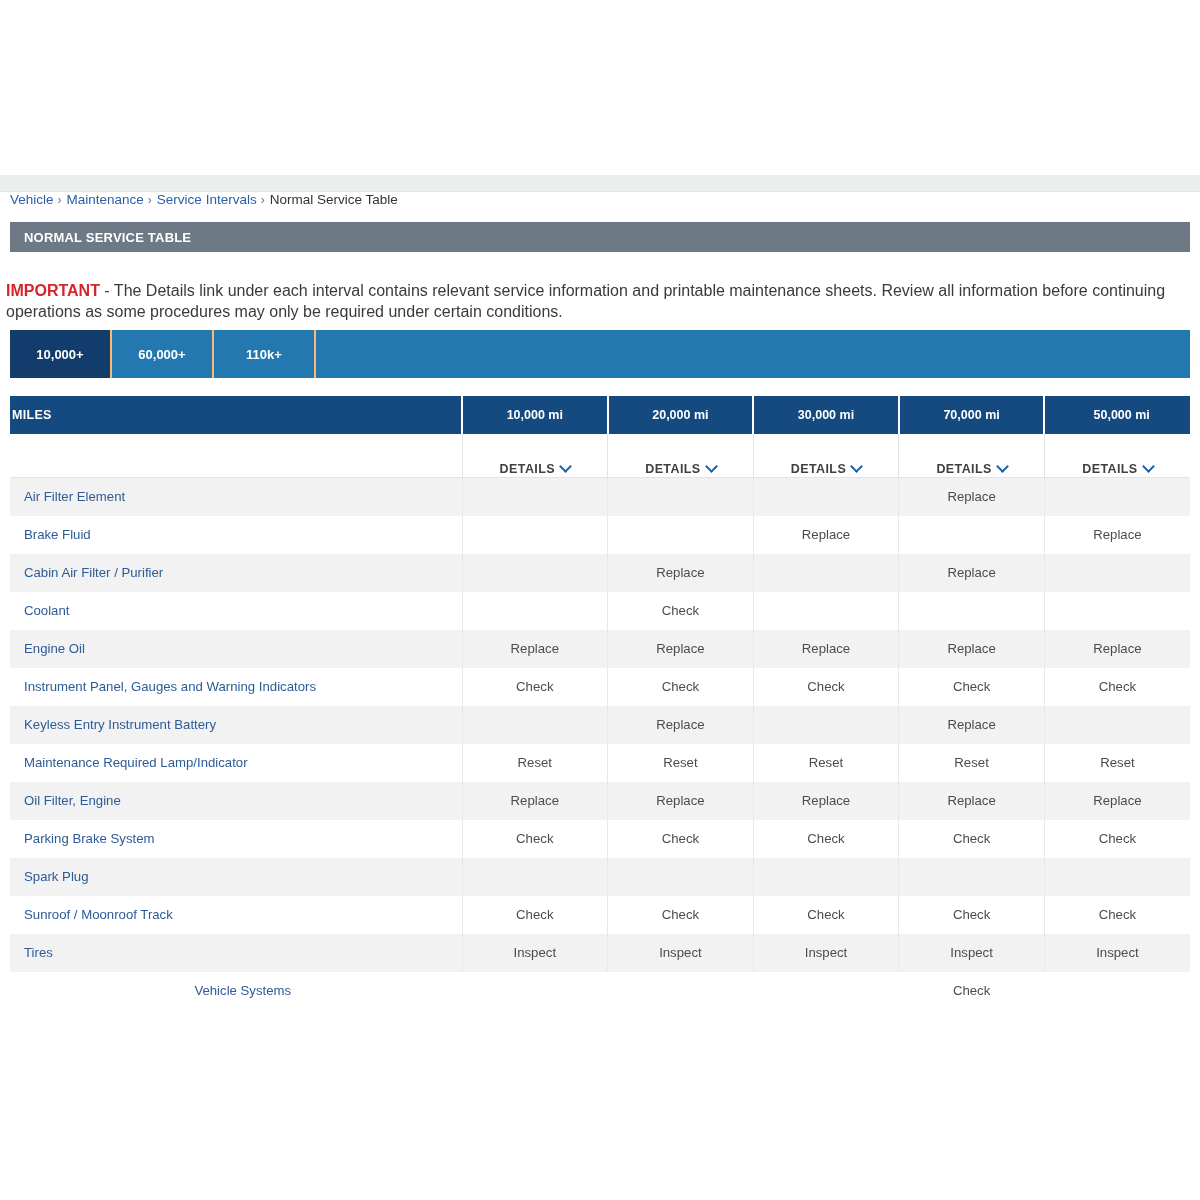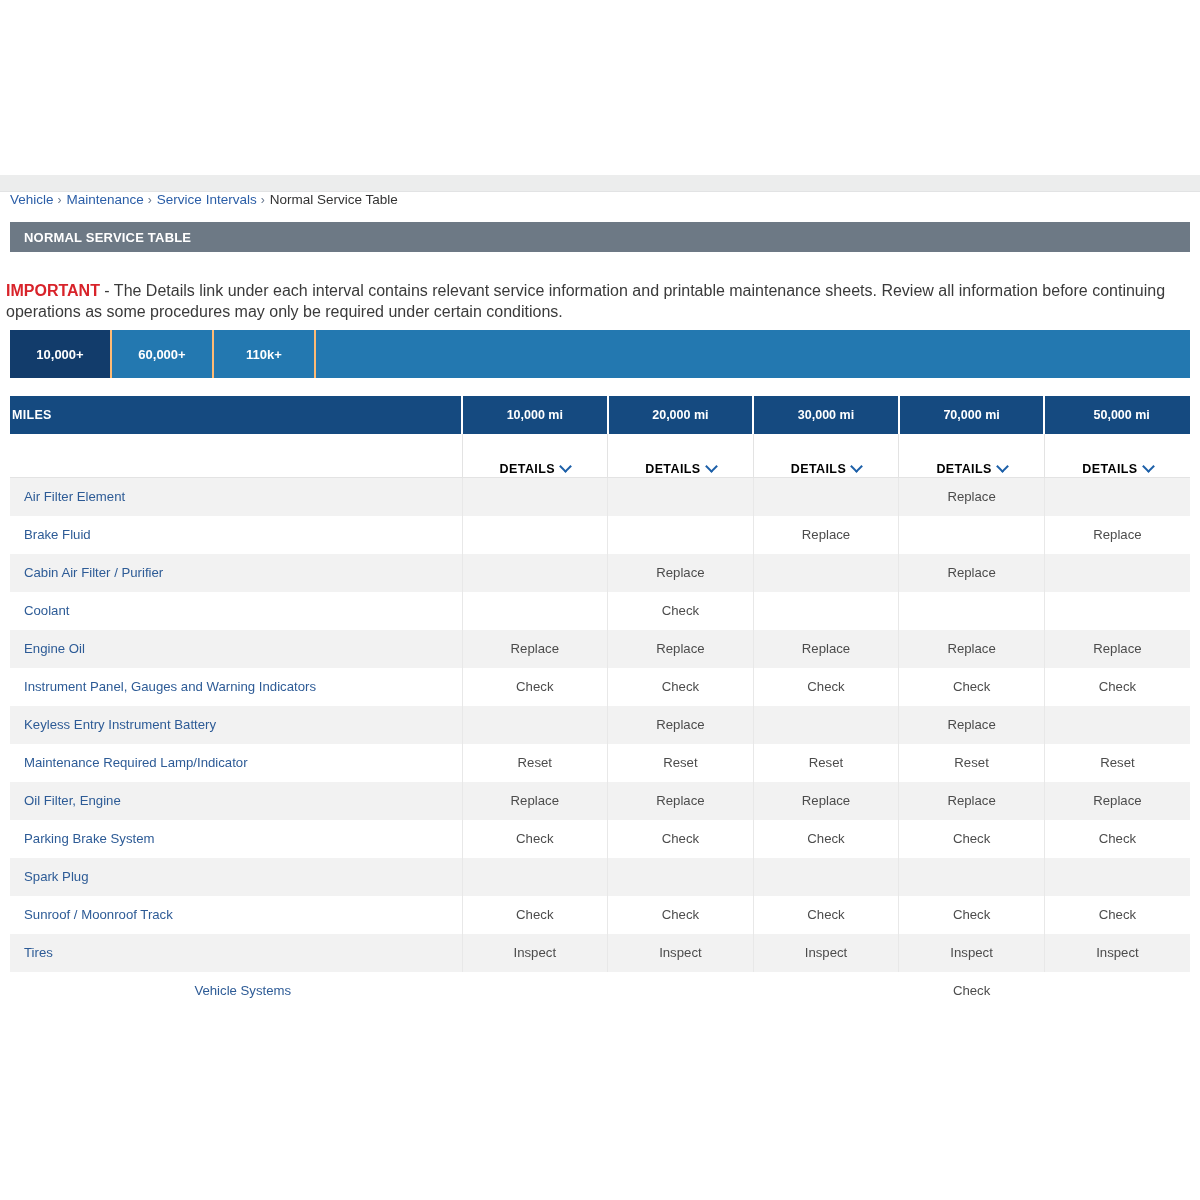--- a/index.html
+++ b/index.html
@@ -144,21 +144,21 @@
     background: #ffffff;
     border-right: 1px solid #e3e3e3;
     border-bottom: 1px solid #e3e3e3;
     text-align: center;
     vertical-align: middle;
   }
   tr.details-row td:first-child { border-right: 1px solid #e3e3e3; }
   tr.details-row td:last-child  { border-right: none; }
 
   .details-link {
-    color: #000000;
+    color: #404040;
     font-size: 12.5px;
     font-weight: bold;
     letter-spacing: .4px;
     cursor: pointer;
     display: inline-flex;
     align-items: center;
     gap: 6px;
     margin-top: 28px;
   }
   .chev {

